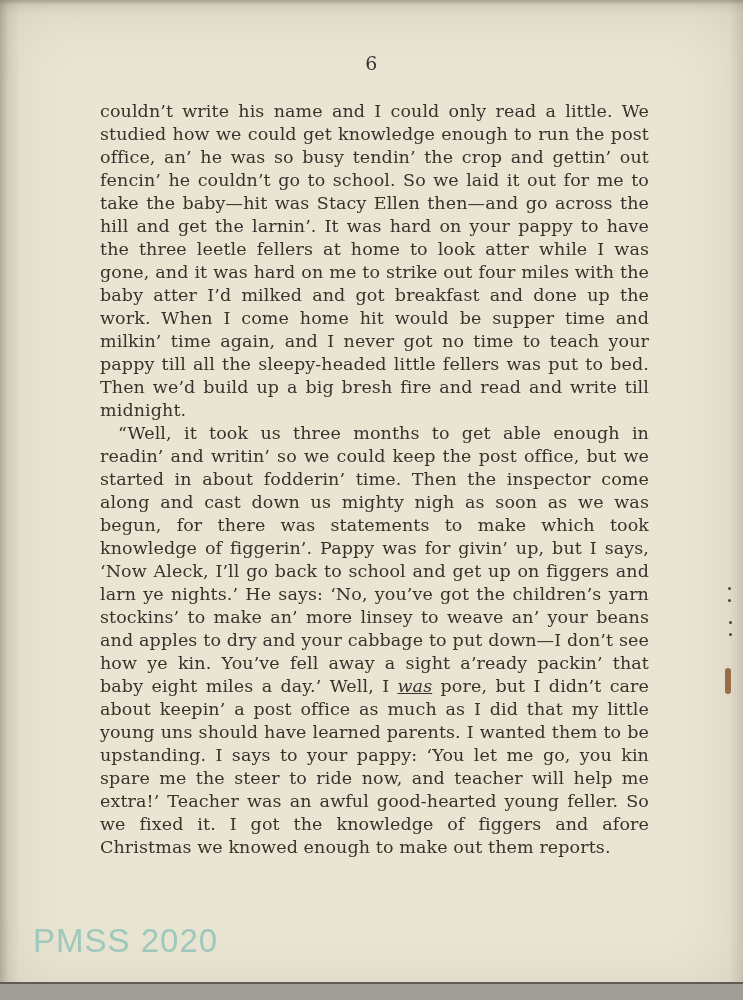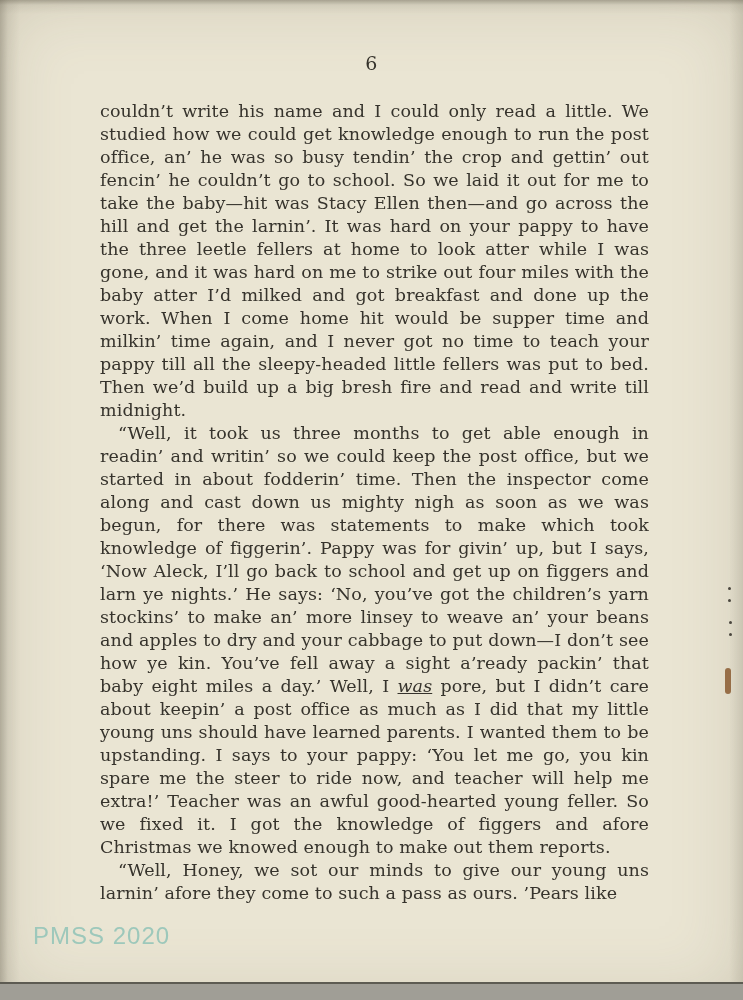--- a/index.html
+++ b/index.html
@@ -50,21 +50,21 @@
   }
   .text-block em {
     font-style: italic;
     text-decoration: underline;
   }
   .watermark {
     position: absolute;
     left: 33px;
     top: 922px;
     font-family: "Liberation Sans", sans-serif;
-    font-size: 24px;
+    font-size: 33px;
     letter-spacing: 1px;
     color: var(--watermark, #9dc8bb);
   }
   .bottom-strip {
     position: absolute;
     left: 0;
     right: 0;
     bottom: 0;
     height: 16px;
     background: var(--edge, #a09e96);
@@ -91,21 +91,20 @@
 </head>
 <body>
 
 <div class="scan-page">
 
   <div class="page-number">6</div>
 
   <div class="text-block">
       <p><span>couldn’t write his name and I could only read a little. We studied how we could get knowledge enough to run the post office, an’ he was so busy tendin’ the crop and gettin’ out fencin’ he couldn’t go to school. So we laid it out for me to take the baby—hit was Stacy Ellen then—and go across the hill and get the larnin’. It was hard on your pappy to have the three leetle fellers at home to look atter while I was gone, and it was hard on me to strike out four miles with the baby atter I’d milked and got breakfast and done up the work. When I come home hit would be supper time and milkin’ time again, and I never got no time to teach your pappy till all the sleepy-headed little fellers was put to bed. Then we’d build up a big bresh fire and read and write till midnight.</span></p>
       <p class="indent"><span>“Well, it took us three months to get able enough in readin’ and writin’ so we could keep the post office, but we started in about fodderin’ time. Then the inspector come along and cast down us mighty nigh as soon as we was begun, for there was statements to make which took knowledge of figgerin’. Pappy was for givin’ up, but I says, ‘Now Aleck, I’ll go back to school and get up on figgers and larn ye nights.’ He says: ‘No, you’ve got the children’s yarn stockins’ to make an’ more linsey to weave an’ your beans and apples to dry and your cabbage to put down—I don’t see how ye kin. You’ve fell away a sight a’ready packin’ that baby eight miles a day.’ Well, I </span><em>was</em><span> pore, but I didn’t care about keepin’ a post office as much as I did that my little young uns should have learned parents. I wanted them to be upstanding. I says to your pappy: ‘You let me go, you kin spare me the steer to ride now, and teacher will help me extra!’ Teacher was an awful good-hearted young feller. So we fixed it. I got the knowledge of figgers and afore Christmas we knowed enough to make out them reports.</span></p>
-      <p class="indent"><span>“Well, Honey, we sot our minds to give our young uns larnin’ afore they come to such a pass as ours. ’Pears like</span></p>
     </div>
 
   <div class="watermark">PMSS 2020</div>
 
   <div class="scan-artifacts">
     <div class="artifact-dot" style="left:728px; top:587px;"></div>
     <div class="artifact-dot" style="left:728px; top:599px;"></div>
     <div class="artifact-dot" style="left:729px; top:621px;"></div>
     <div class="artifact-dot" style="left:729px; top:633px;"></div>
     <div class="artifact-fiber"></div>

